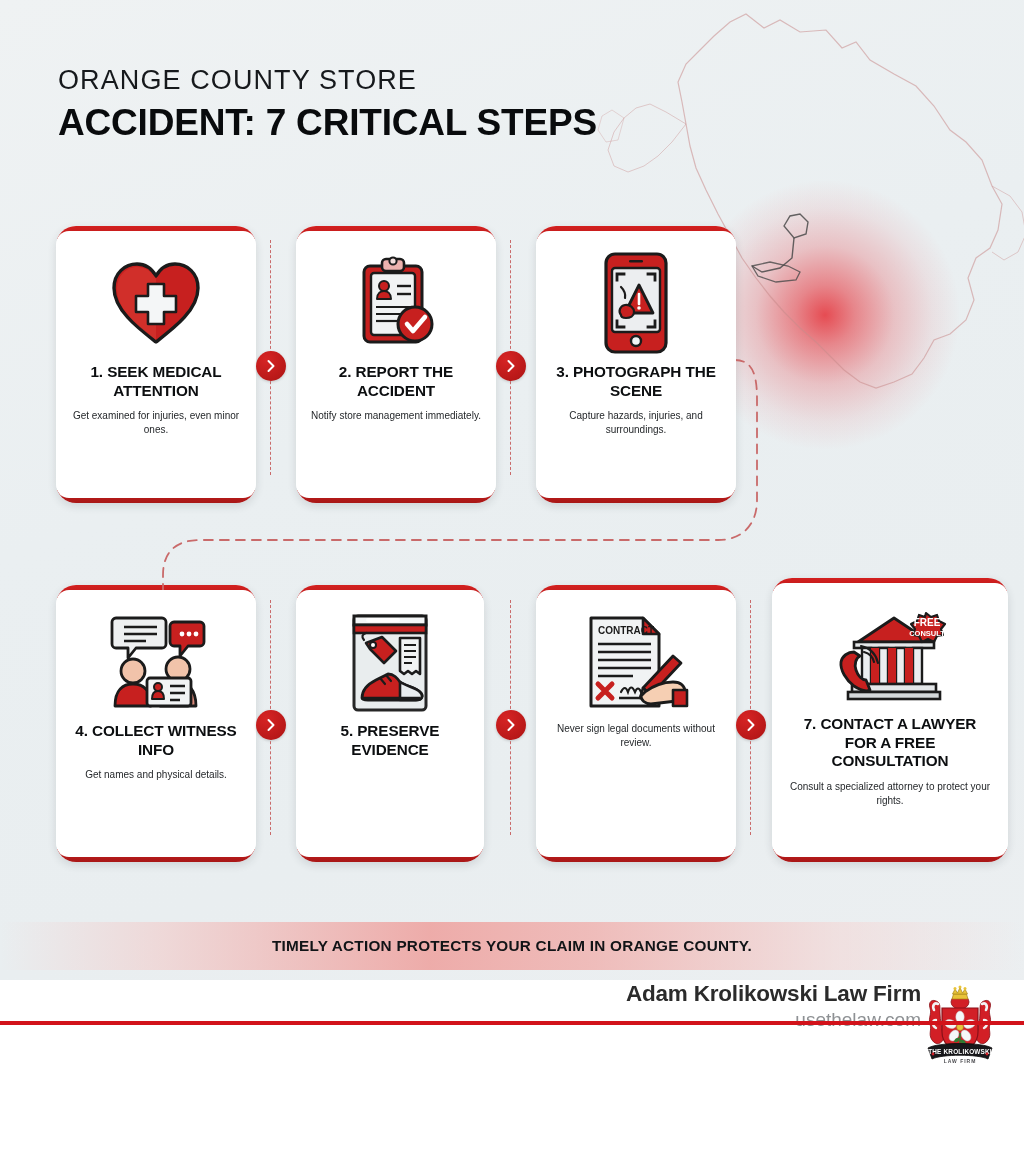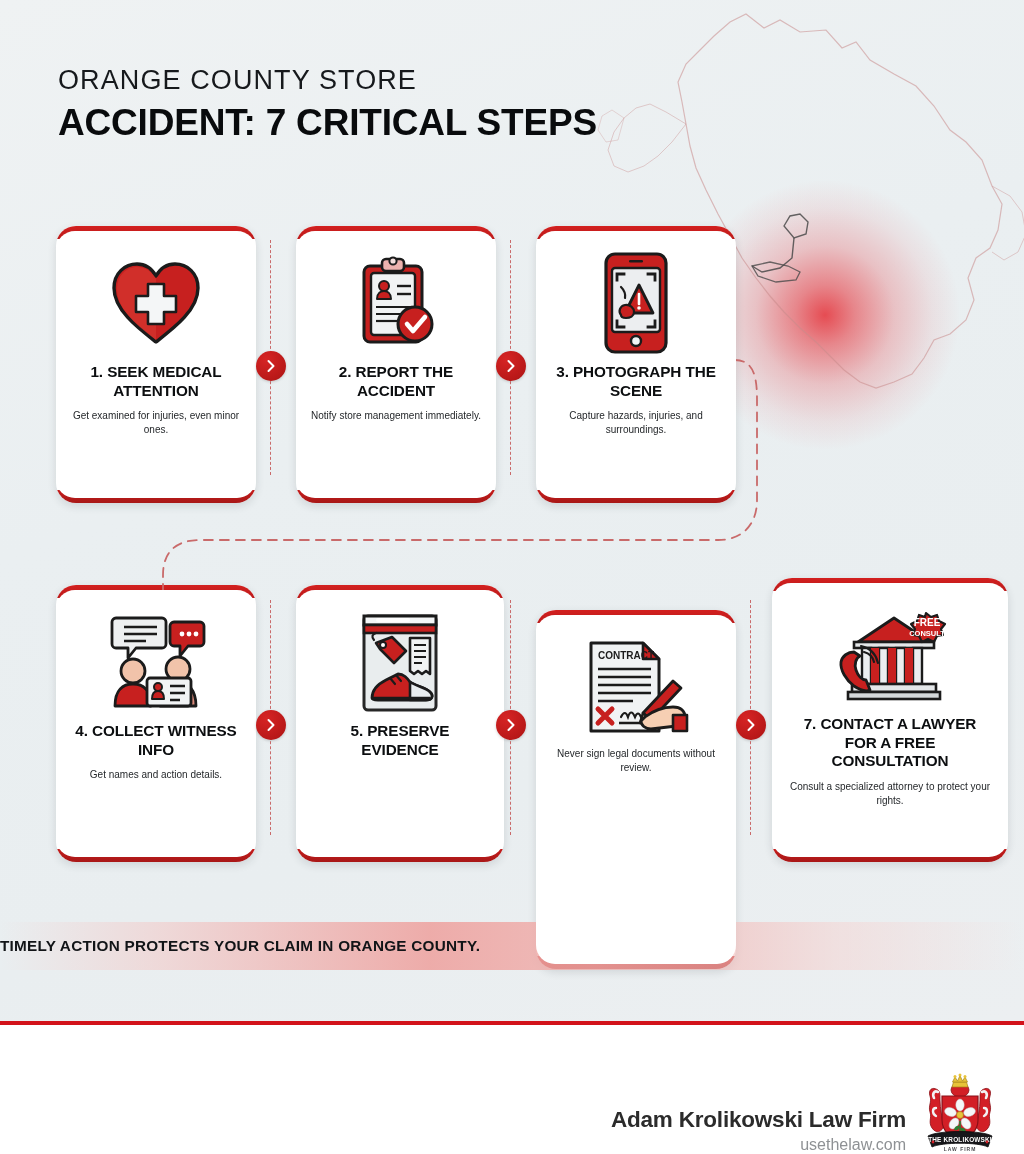--- a/index.html
+++ b/index.html
@@ -89,21 +89,21 @@
     bottom: 0;
     background: linear-gradient(180deg, #c41d1c 0%, #a81717 100%);
     border-radius: 0 0 20px 20px;
   }
   .card-inner {
     position: relative;
     z-index: 2;
     width: 100%;
     height: 100%;
     background: #fff;
-    border-radius: 19px;
+    border-radius: 13px;
     margin-top: 5px;
     margin-bottom: 5px;
     padding: 16px 14px 23px;
     display: flex;
     flex-direction: column;
     align-items: center;
     box-shadow: 0 0 0 0 transparent;
   }
   .card-icon {
     height: 112px;
@@ -151,21 +151,21 @@
     border-left: 1.6px dashed #c96a6a;
   }
   
   .sconn { position: absolute; left: 0; top: 0; width: 1024px; height: 1023px; z-index: 1; pointer-events: none; }
 
   
   .banner {
     position: absolute;
     left: 0; top: 922px;
     width: 1024px; height: 48px;
-    display: flex; align-items: center; justify-content: flex-start;
+    display: flex; align-items: center; justify-content: center;
     background: linear-gradient(90deg,
        rgba(233,238,240,0) 0%,
        rgba(243,198,196,0.55) 16%,
        rgba(238,160,157,0.85) 42%,
        rgba(240,176,173,0.8) 58%,
        rgba(245,210,208,0.5) 82%,
        rgba(233,238,240,0) 100%);
   }
   .banner-text {
     font-size: 15.3px;
@@ -178,39 +178,39 @@
   
   .rule {
     position: absolute;
     left: 0; top: 1021px;
     width: 1024px; height: 3.5px;
     background: #d2121a;
     z-index: 10;
   }
   .footer {
     position: absolute;
-    left: 0; top: 1025px;
+    left: 0; top: 980px;
     width: 1024px; height: 129px;
     background: #ffffff;
     display: flex;
-    align-items: flex-end;
+    align-items: flex-start;
     justify-content: flex-end;
     padding-right: 28px;
-    gap: 18px;
+    gap: 3px;
   }
   .footer-text { text-align: right; }
   .firm-name {
     font-size: 22.5px;
     font-weight: 700;
     color: #2b2b2b;
     letter-spacing: -0.2px;
     line-height: 1.2;
   }
   .firm-url {
-    font-size: 16px;
+    font-size: 19px;
     color: #8e9194;
     margin-top: 2px;
     line-height: 1.2;
   }
   .crest { width: 72px; height: 86px; }
   .crest svg { display: block; }
 </style>
 </head>
 <body>
 
@@ -340,25 +340,25 @@
           <path d="M58 92 C58 76 66 68 76 68 C86 68 94 76 94 92 Z" fill="#d98a7a" stroke="#1b1b1b" stroke-width="2.8" stroke-linejoin="round"></path>
           <rect x="45" y="64" width="44" height="28" rx="3" fill="#f1f3f4" stroke="#1b1b1b" stroke-width="2.8"></rect>
           <circle cx="56" cy="73" r="4" fill="#c7201f" stroke="#1b1b1b" stroke-width="2"></circle>
           <path d="M50 85 C50 79 53 77 56 77 C59 77 62 79 62 85 Z" fill="#c7201f" stroke="#1b1b1b" stroke-width="2" stroke-linejoin="round"></path>
           <line x1="68" y1="72" x2="83" y2="72" stroke="#1b1b1b" stroke-width="2.4"></line>
           <line x1="68" y1="79" x2="83" y2="79" stroke="#1b1b1b" stroke-width="2.4"></line>
           <line x1="68" y1="86" x2="78" y2="86" stroke="#1b1b1b" stroke-width="2.4"></line>
         </svg>
       </div>
       <div class="card-title">4. COLLECT WITNESS INFO</div>
-      <div class="card-desc">Get names and action details.</div>
-    </div>
-  </div>
-
-  <div class="card" style="left:296px; top:585px; width:208px; height:277px;">
+      <div class="card-desc">Get names and physical details.</div>
+    </div>
+  </div>
+
+  <div class="card" style="left:296px; top:585px; width:188px; height:277px;">
     <div class="card-inner">
       <div class="card-icon">
         <svg width="96" height="100" viewBox="0 0 96 100" xmlns="http://www.w3.org/2000/svg">
           <rect x="12" y="4" width="72" height="94" rx="4" fill="#e8ecee" stroke="#1b1b1b" stroke-width="3" opacity="0.95"></rect>
           <rect x="12" y="4" width="72" height="9" fill="#f4f6f7" stroke="#1b1b1b" stroke-width="3"></rect>
           <rect x="12" y="13" width="72" height="8" fill="#c7201f" stroke="#1b1b1b" stroke-width="2.6"></rect>
           <rect x="24" y="6" width="34" height="4" rx="2" fill="#fff" opacity="0.85"></rect>
           <path d="M24 31 l16 -6 l14 14 l-12 12 l-14 -14 z" fill="#c7201f" stroke="#1b1b1b" stroke-width="2.6" stroke-linejoin="round"></path>
           <circle cx="31" cy="33" r="3" fill="#fff" stroke="#1b1b1b" stroke-width="2"></circle>
           <path d="M22 28 q-4 -5 2 -7" fill="none" stroke="#1b1b1b" stroke-width="2.2" stroke-linecap="round"></path>
@@ -370,21 +370,21 @@
           <path d="M20 86 C20 78 26 72 34 68 L46 62 C52 62 55 66 58 70 C64 74 74 76 78 80 C82 84 80 88 74 88 L26 88 C22 88 20 87 20 86 Z" fill="#c7201f" stroke="#1b1b1b" stroke-width="2.8" stroke-linejoin="round"></path>
           <path d="M58 70 C64 74 74 76 78 80 C82 84 80 88 74 88 L58 88 Z" fill="#e8ecee" stroke="#1b1b1b" stroke-width="2.6" stroke-linejoin="round"></path>
           <path d="M20 86 L78 86" stroke="#1b1b1b" stroke-width="2.4"></path>
           <path d="M38 66 l5 6 M44 63 l5 6" fill="none" stroke="#1b1b1b" stroke-width="2.2" stroke-linecap="round"></path>
         </svg>
       </div>
       <div class="card-title">5. PRESERVE EVIDENCE</div>
     </div>
   </div>
 
-  <div class="card" style="left:536px; top:610px; width:200px; height:359px;">
+  <div class="card" style="left:536px; top:585px; width:200px; height:277px;">
     <div class="card-inner">
       <div class="card-icon">
         <svg width="110" height="100" viewBox="0 0 110 100" xmlns="http://www.w3.org/2000/svg">
           <path d="M10 6 h52 l16 16 v72 h-68 z" fill="#f1f3f4" stroke="#1b1b1b" stroke-width="3" stroke-linejoin="round"></path>
           <path d="M62 6 l16 16 h-16 z" fill="#c7201f" stroke="#1b1b1b" stroke-width="2.6" stroke-linejoin="round"></path>
           <text x="17" y="22" font-family="Liberation Sans, sans-serif" font-size="10" font-weight="700" fill="#1b1b1b">CONTRACT</text>
           <line x1="17" y1="32" x2="70" y2="32" stroke="#1b1b1b" stroke-width="2.6"></line>
           <line x1="17" y1="40" x2="70" y2="40" stroke="#1b1b1b" stroke-width="2.4"></line>
           <line x1="17" y1="48" x2="70" y2="48" stroke="#1b1b1b" stroke-width="2.4"></line>
           <line x1="17" y1="56" x2="70" y2="56" stroke="#1b1b1b" stroke-width="2.4"></line>

